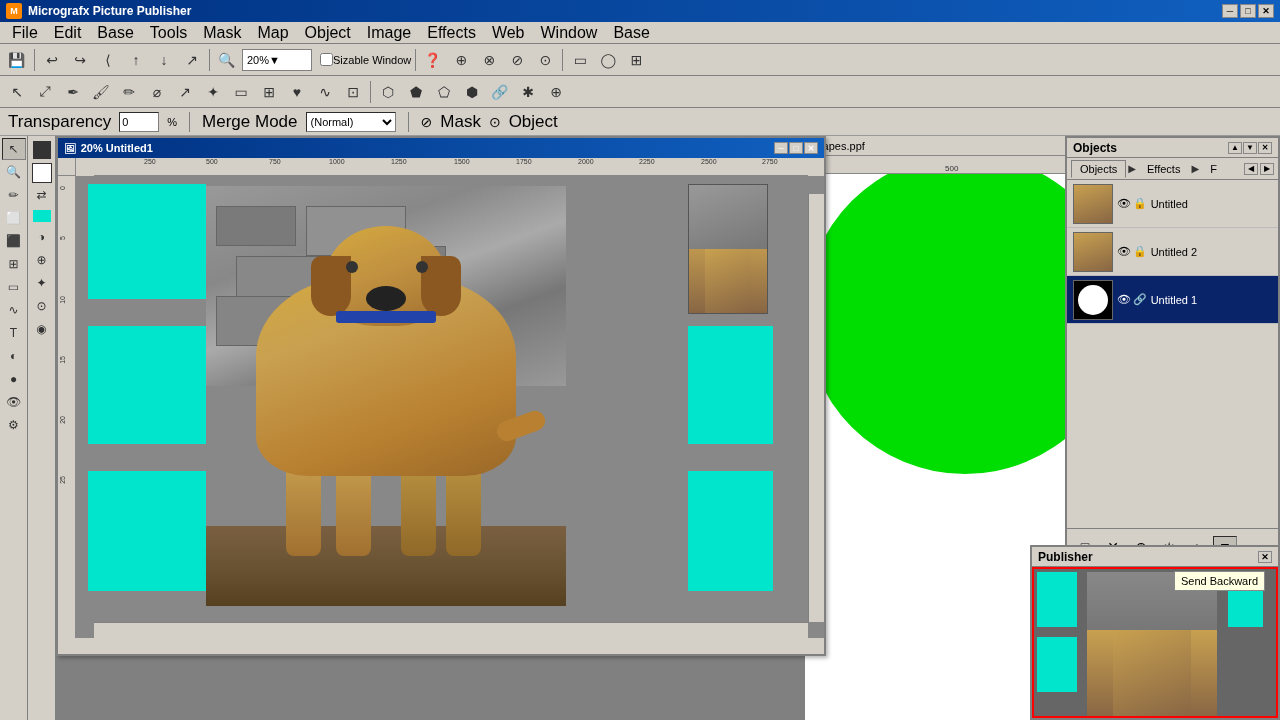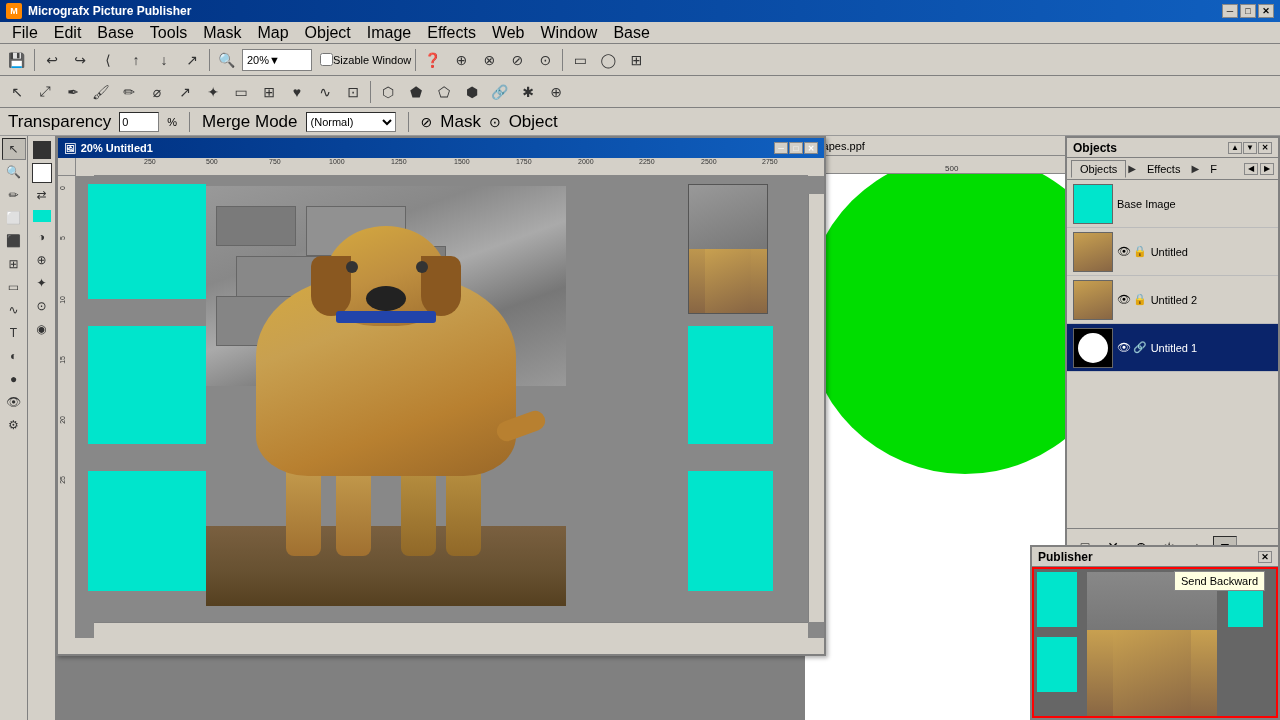--- a/index.html
+++ b/index.html
@@ -757,26 +757,20 @@
         <span class="obj-tab-arrow">▶</span>
         <div class="obj-tab">F</div>
         <div style="margin-left:auto; display:flex; gap:2px;">
           <div class="doc-btn">◀</div>
           <div class="doc-btn">▶</div>
         </div>
       </div>
 
       <div id="objects-list">
 
-        <div class="obj-item">
-          <div class="obj-thumb">
-            <div class="obj-thumb-base"></div>
-          </div>
-          <span class="obj-name">Base Image</span>
-        </div>
 
         <div class="obj-item">
           <div class="obj-thumb">
             <div class="obj-thumb-dog"></div>
           </div>
           <div class="obj-icons">
             <span class="eye-icon">👁</span>
             <span class="lock-icon">🔒</span>
           </div>
           <span class="obj-name">Untitled</span>

